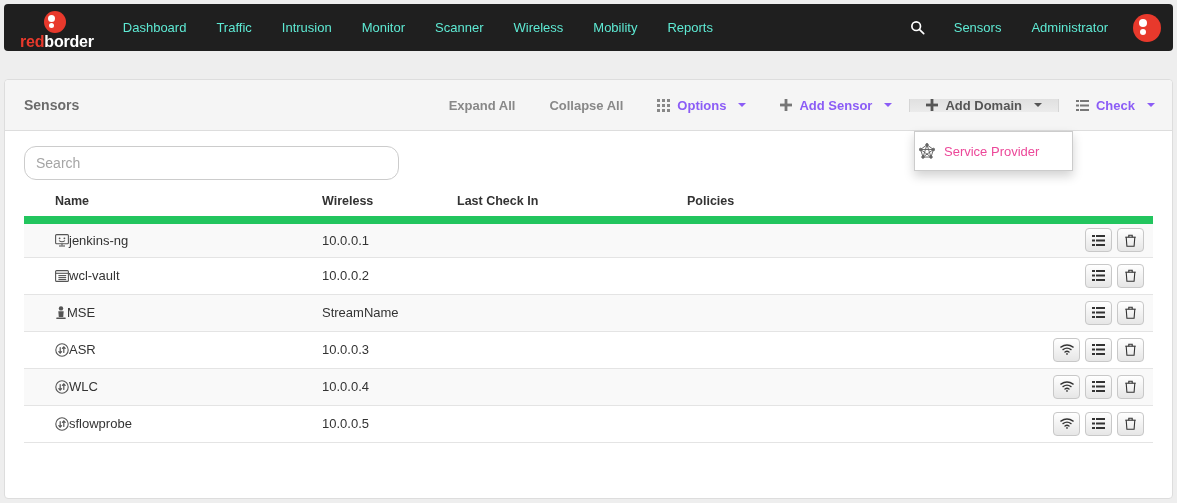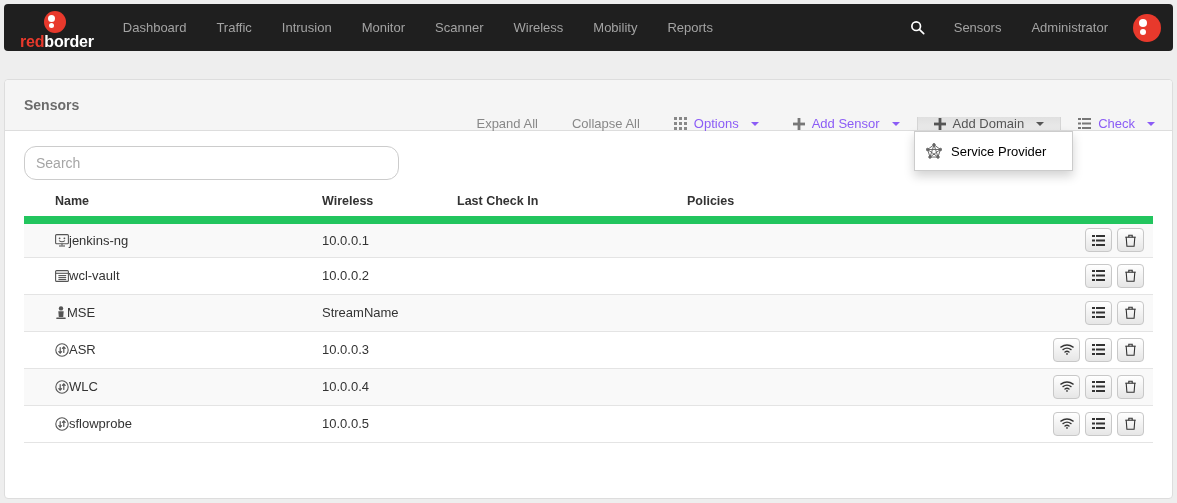--- a/index.html
+++ b/index.html
@@ -38,21 +38,21 @@
   .brand-logo .dot-small {
     position: absolute; width: 5px; height: 5px; border-radius: 50%;
     background: #fff; left: 5px; top: 12px;
   }
   .brand-text { font-size: 16px; font-weight: bold; letter-spacing: -0.2px; }
   .brand-red { color: #e8392c; }
   .brand-white { color: #ffffff; }
 
   .nav-links { display: flex; align-items: center; height: 47px; }
   .nav-item {
-    color: #a3a3a3; font-size: 13px;
+    color: #5eead4; font-size: 13px;
     padding: 16px 15px; height: 47px;
     display: flex; align-items: center;
     cursor: pointer; white-space: nowrap;
   }
   .nav-right { margin-left: auto; display: flex; align-items: center; height: 47px; padding-right: 12px; }
   .caret {
     display: inline-block; width: 0; height: 0; margin-left: 5px;
     border-left: 4px solid transparent; border-right: 4px solid transparent;
     border-top: 4px solid currentColor;
   }
@@ -78,21 +78,21 @@
     background: #f5f5f5;
     border-bottom: 1px solid #dddddd;
     border-radius: 4px 4px 0 0;
     display: flex; align-items: stretch;
     position: relative;
   }
   .panel-title {
     font-size: 14px; font-weight: bold; color: #6b6b6b;
     display: flex; align-items: center; padding-left: 19px;
   }
-  .head-actions { margin-left: auto; display: flex; align-items: flex-end; }
+  .head-actions { margin-left: auto; display: flex; align-items: center; font-weight: bold; }
   .head-btn {
     display: flex; align-items: center; gap: 7px;
     padding: 0 16px; font-size: 13px; color: #8b5cf6;
     cursor: pointer; border-left: 1px solid transparent;
     border-right: 1px solid transparent;
     white-space: nowrap;
   }
   .head-btn.plain { color: #888888; }
   .head-btn.active {
     background: linear-gradient(to bottom, #e0e0e0, #ebebeb);
@@ -108,21 +108,21 @@
     top: 51px; left: 909px;
     width: 159px;
     background: #ffffff;
     border: 1px solid #cccccc;
     box-shadow: 0 5px 10px rgba(0,0,0,.18);
     z-index: 30;
     padding: 5px 0;
   }
   .dropdown-item {
     display: flex; align-items: center; gap: 9px;
-    padding: 6px 11px; font-size: 13px; color: #000000;
+    padding: 6px 4px; font-size: 13px; color: #ec4899;
     cursor: pointer;
   }
 
   
   .panel-body { padding: 15px 19px 0 19px; }
   .search-input {
     width: 375px; height: 34px;
     border: 1px solid #cccccc; border-radius: 12px;
     padding: 0 11px; font-size: 14px; color: #555555;
     font-family: "Liberation Sans", sans-serif;

